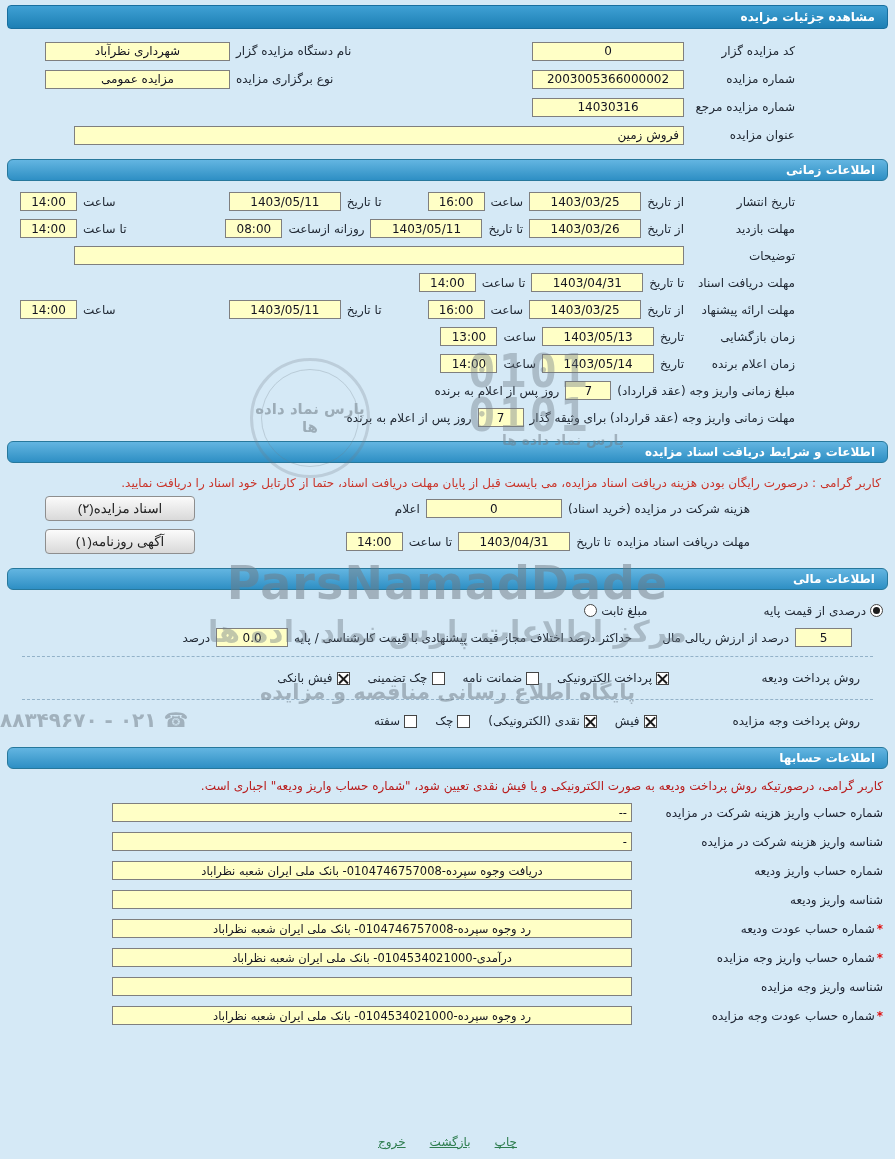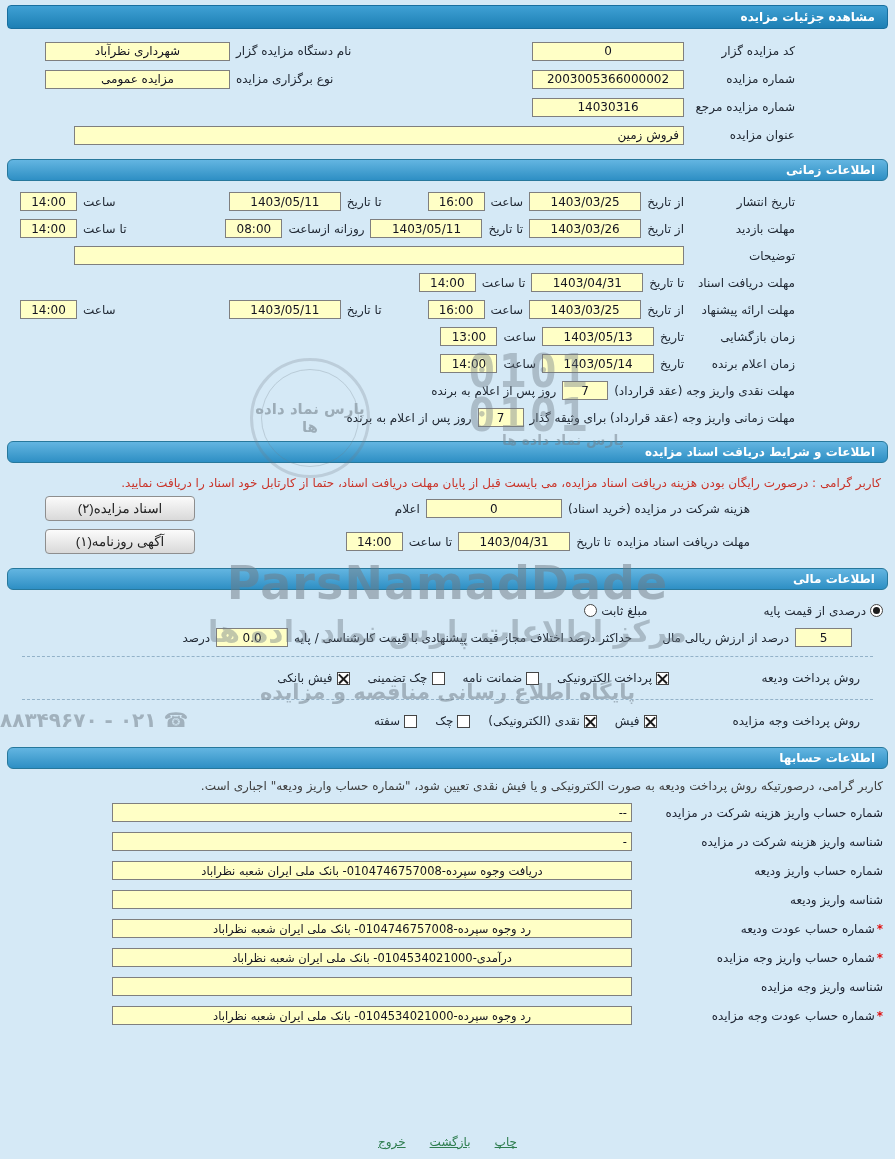--- a/index.html
+++ b/index.html
@@ -37,21 +37,21 @@
 
   .pair { display:flex; align-items:center; gap:6px; flex-shrink:0; }
   .grp  { display:flex; align-items:center; gap:6px; }
   .left-push { margin-right:auto; }
   .sp40 { margin-right:40px; }
 
   .btn { background:linear-gradient(180deg,#fbfbfb,#d9d9d9); border:1px solid #8e8e8e; border-radius:4px;
          min-width:150px; text-align:center; padding:4px 24px; color:#222; cursor:pointer; }
 
   .warning { color:#c9342a; padding:6px 14px 2px; text-align:right; }
-  .info-blue { color:#404040; padding:3px 12px 5px; text-align:right; }
+  .info-blue { color:#b91c1c; padding:3px 12px 5px; text-align:right; }
 
   .radio { width:13px; height:13px; border:1px solid #444; border-radius:50%; background:#fff;
            display:inline-block; position:relative; flex-shrink:0; }
   .radio.checked::after { content:""; position:absolute; inset:2px; background:#1c1c1c; border-radius:50%; }
   .cb { width:13px; height:13px; border:1px solid #444; background:#fff; display:inline-block;
         position:relative; flex-shrink:0; }
   .cb.checked::before, .cb.checked::after { content:""; position:absolute; left:-1px; top:5px;
         width:13px; height:1.6px; background:#1c1c1c; }
   .cb.checked::before { transform:rotate(45deg); }
   .cb.checked::after  { transform:rotate(-45deg); }
@@ -212,21 +212,21 @@
         <span class="lbl">تاریخ</span>
         <span class="fld date">1403/05/14</span>
       </span>
     <span class="pair">
         <span class="lbl">ساعت</span>
         <span class="fld time">14:00</span>
       </span>
   </div>
 
   <div class="frow z">
-    <span class="lbl w105">مهلت نقدی واریز وجه (عقد قرارداد)</span>
+    <span class="lbl w105">مبلغ زمانی واریز وجه (عقد قرارداد)</span>
     <span class="fld num">7</span>
     <span class="lbl">روز پس از اعلام به برنده</span>
   </div>
 
   <div class="frow z">
     <span class="lbl w105">مهلت زمانی واریز وجه (عقد قرارداد) برای وثیقه گذار</span>
     <span class="fld num">7</span>
     <span class="lbl">روز پس از اعلام به برنده</span>
   </div>
 

